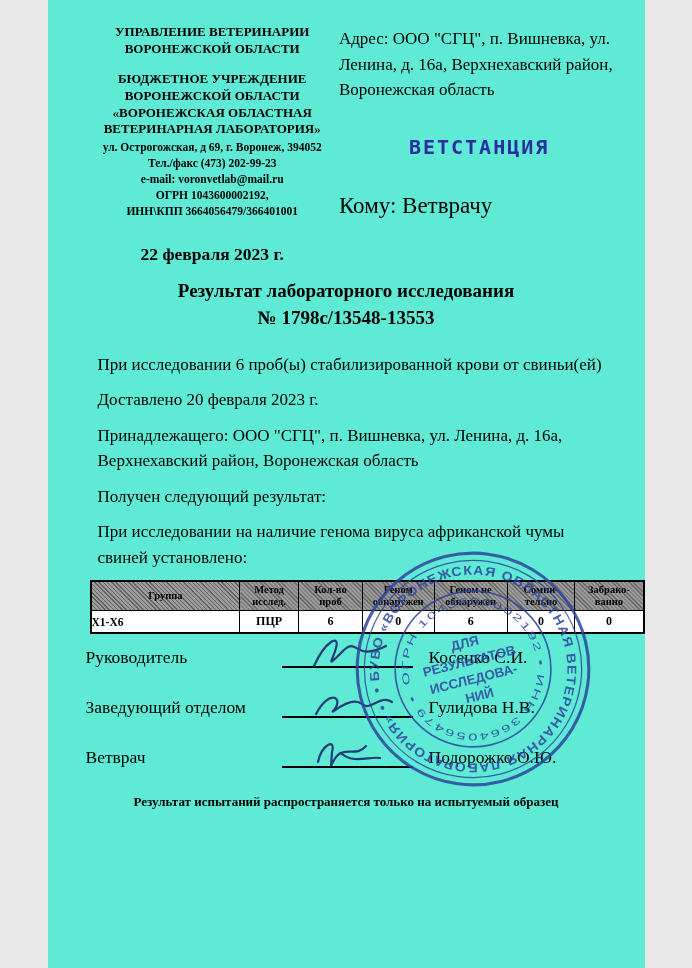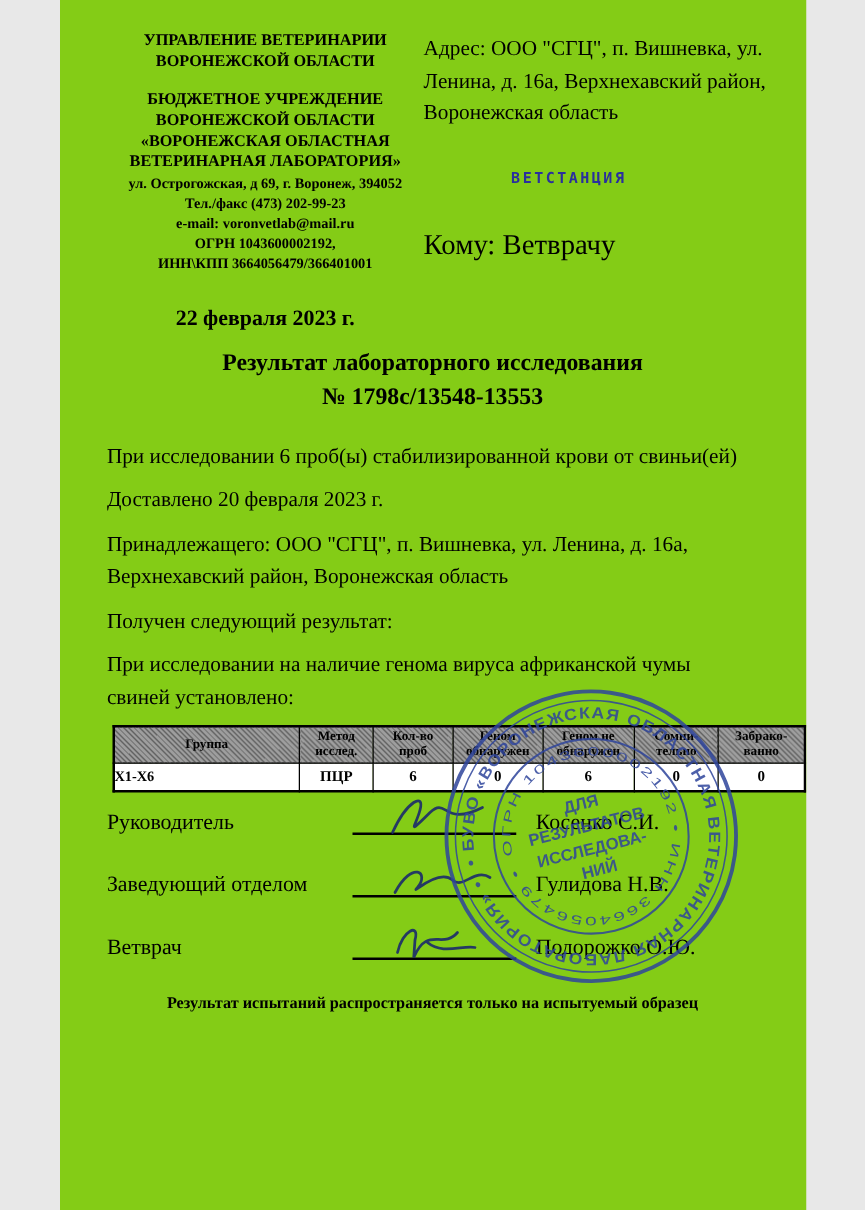--- a/index.html
+++ b/index.html
@@ -1,40 +1,40 @@
 <!DOCTYPE html>
 <html><head>
 <meta charset="utf-8">
 <style>
   html,body { margin:0; padding:0; background:#e8e8e8; }
   .page {
     width:597px; height:968px; margin:0 auto; position:relative;
-    background:#84cc16; color:#000;
+    background:#5eead4; color:#000;
     font-family:"Liberation Serif", serif; overflow:hidden;
   }
   .header { display:flex; justify-content:space-between; padding:24px 26px 0 38px; }
   .header-left { width:290px; text-align:center; }
   .org-authority { font-weight:bold; font-size:13px; line-height:1.3; }
   .org-institution { font-weight:bold; font-size:13px; line-height:1.3; margin-top:13px; }
   .org-contact { font-weight:bold; font-size:11.5px; line-height:1.38; margin-top:2px; }
   .date-line { font-weight:bold; font-size:17.5px; margin-top:24px; }
 
   .header-right { width:320px; padding-top:2px; }
   .recipient-address { font-size:17px; line-height:1.5; }
   .vetstation {
     margin:32px 0 0 70px; color:#2a2f9e;
     font-family:"DejaVu Sans Mono", monospace; font-weight:bold;
-    font-size:12px; letter-spacing:2px;
+    font-size:20px; letter-spacing:2px;
   }
   .recipient-to { margin-top:34px; font-size:23px; }
 
   .title-block { text-align:center; font-weight:bold; font-size:19px; line-height:1.45; margin-top:12px; }
 
   .body-text { margin:20px 38px 0 38px; font-size:17px; }
-  .body-text p { margin:0 0 10px 0; line-height:1.5; }
+  .body-text p { margin:0 0 10px 12px; line-height:1.5; }
 
   .result-table { border-collapse:collapse; margin:2px 0 10px 42px; border:2px solid #000; }
   .result-table th {
     border:1px solid #000; padding:2px 3px; font-size:10.5px; font-weight:bold;
     color:#000; line-height:1.15; vertical-align:middle;
     background-color:#8f8f8f;
     background-image:repeating-linear-gradient(45deg, rgba(60,60,60,.55) 0 1px, rgba(170,170,170,.55) 1px 3px);
   }
   .result-table td {
     border:1px solid #000; font-weight:bold; font-size:12px;

